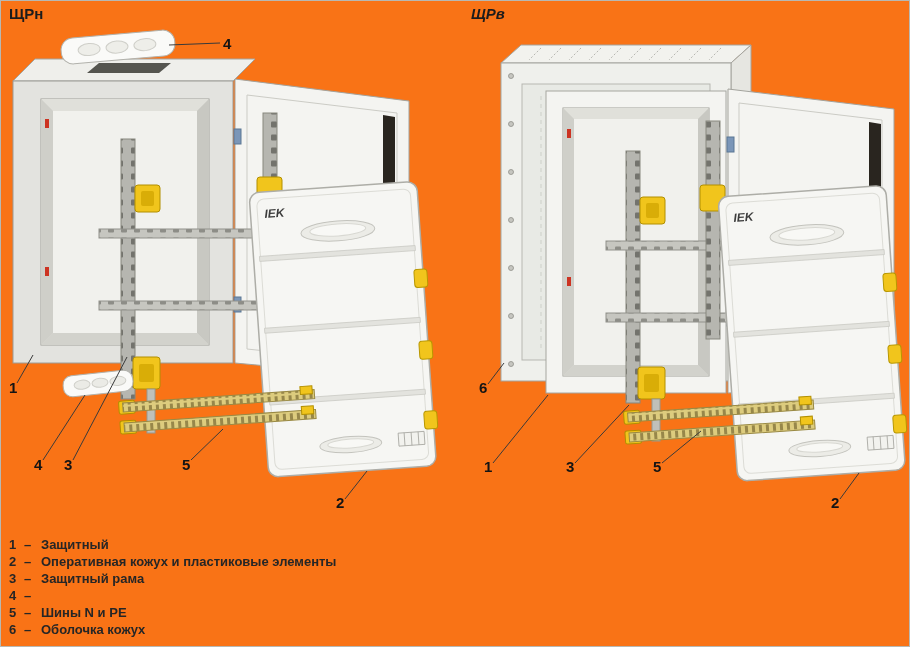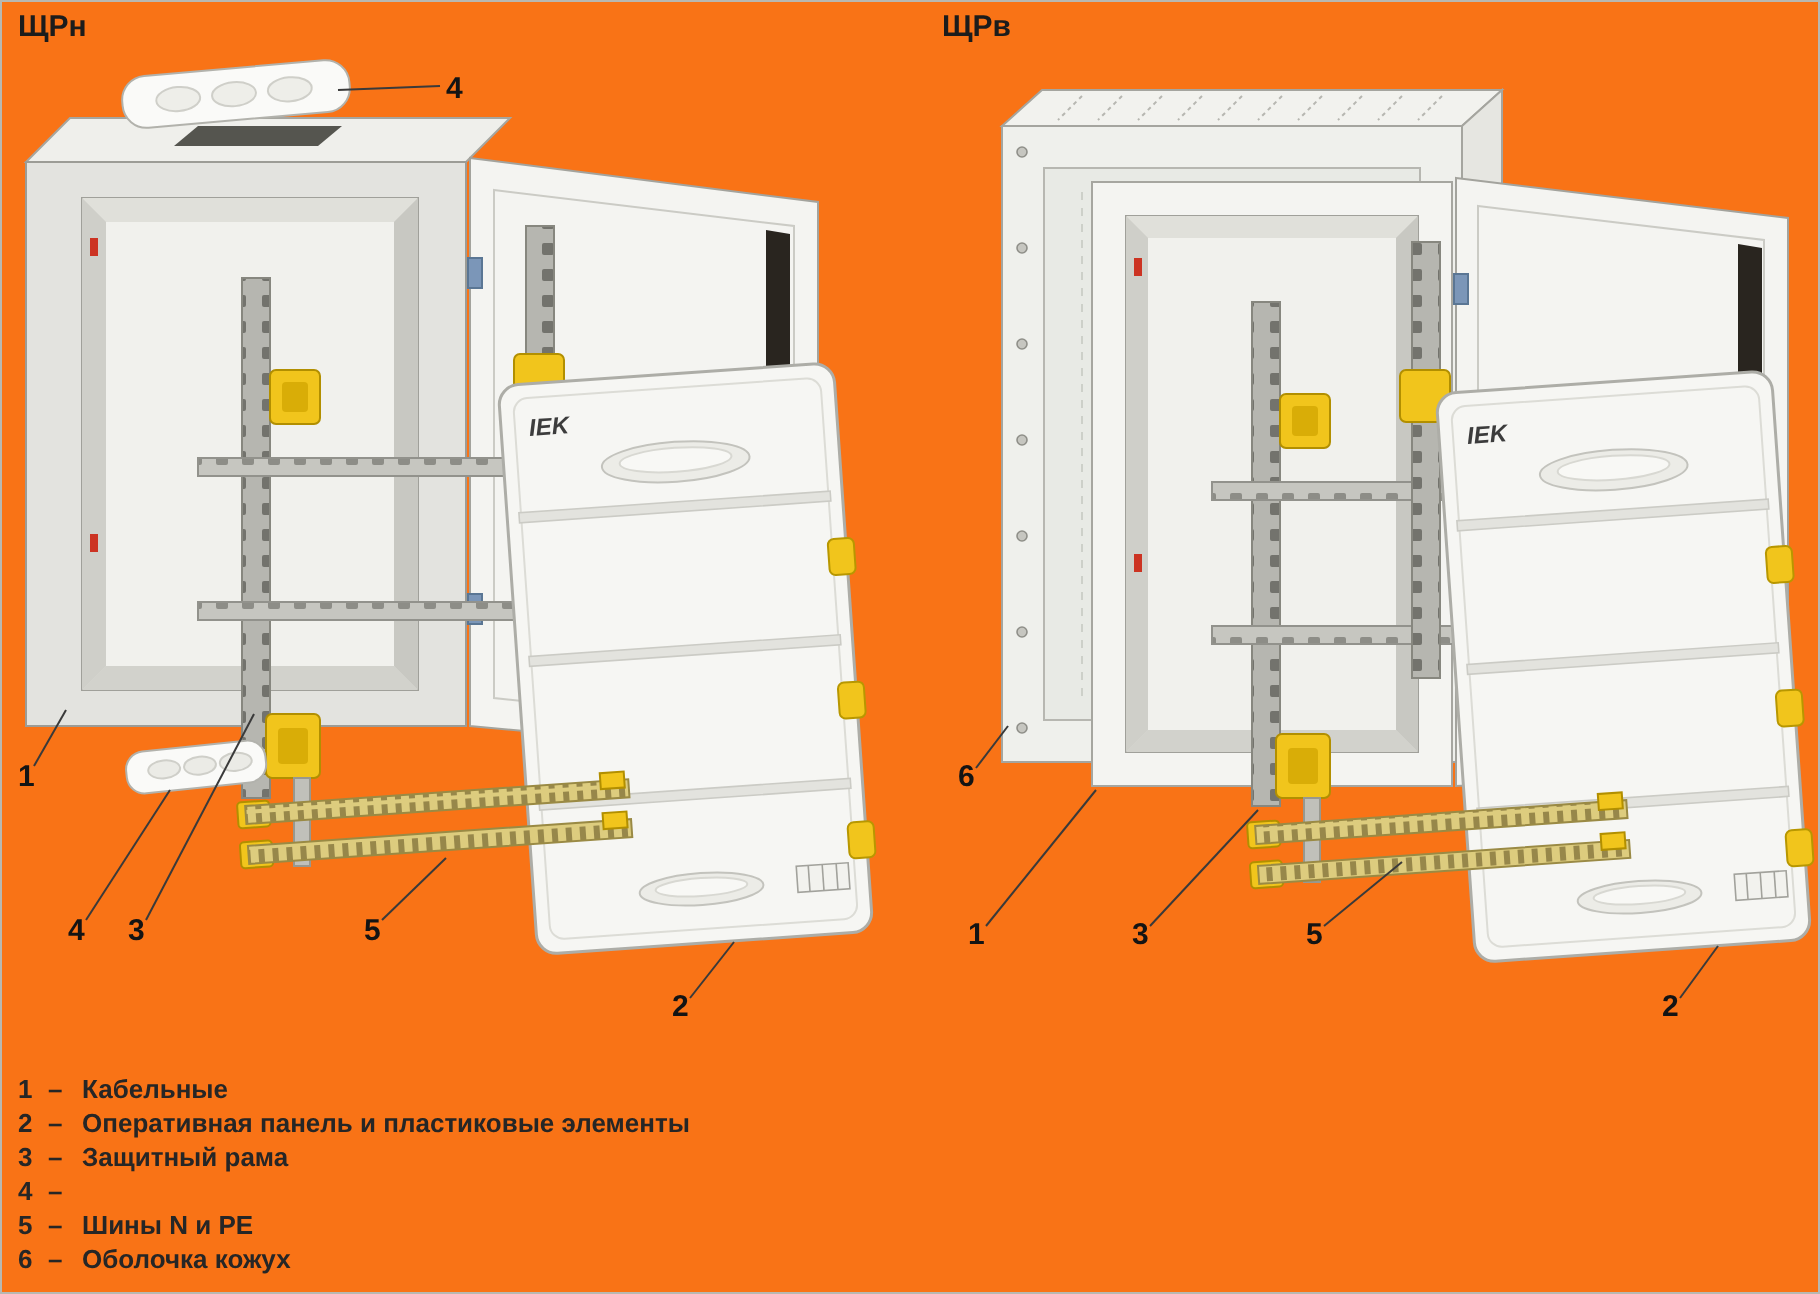--- a/index.html
+++ b/index.html
@@ -4,21 +4,21 @@
 <style>
   * { margin:0; padding:0; box-sizing:border-box; }
   html,body { background:#ffffff; }
   .stage {
     position:relative; width:910px; height:647px; background:#f97316;
     border:1px solid #b8b8b2; overflow:hidden;
     font-family:"Liberation Sans", sans-serif;
   }
   .title { position:absolute; top:4px; font-size:15px; font-weight:bold; color:#1c1c1c; }
   .title-left  { left:8px; }
-  .title-right { left:470px; }
+  .title-right { left:470px;font-style:italic; }
   svg.scene { position:absolute; left:0; top:0; }
   svg text.co    { font:700 15px "Liberation Sans", sans-serif; fill:#141414; }
   svg text.brand { font:italic 700 12px "Liberation Sans", sans-serif; fill:#3c3c3c; }
   .legend { position:absolute; left:8px; top:535px; color:#262626; font-size:13px; font-weight:bold; }
   .leg-row { display:flex; line-height:17px; }
   .leg-num { width:14px; }
   .leg-sep { width:18px; padding-left:1px; }
 </style>
 </head>
 <body>
@@ -249,26 +249,26 @@
       <text class="co" x="565" y="471">3</text>
       <text class="co" x="652" y="471">5</text>
       <text class="co" x="830" y="507">2</text>
     </g>
   </svg>
 
   <div class="legend">
     <div class="leg-row">
       <span class="leg-num">1</span>
       <span class="leg-sep">–</span>
-      <span class="leg-label">Кабельные</span>
+      <span class="leg-label">Защитный</span>
     </div>
     <div class="leg-row">
       <span class="leg-num">2</span>
       <span class="leg-sep">–</span>
-      <span class="leg-label">Оперативная панель и пластиковые элементы</span>
+      <span class="leg-label">Оперативная кожух и пластиковые элементы</span>
     </div>
     <div class="leg-row">
       <span class="leg-num">3</span>
       <span class="leg-sep">–</span>
       <span class="leg-label">Защитный рама</span>
     </div>
     <div class="leg-row">
       <span class="leg-num">4</span>
       <span class="leg-sep">–</span>
     </div>

